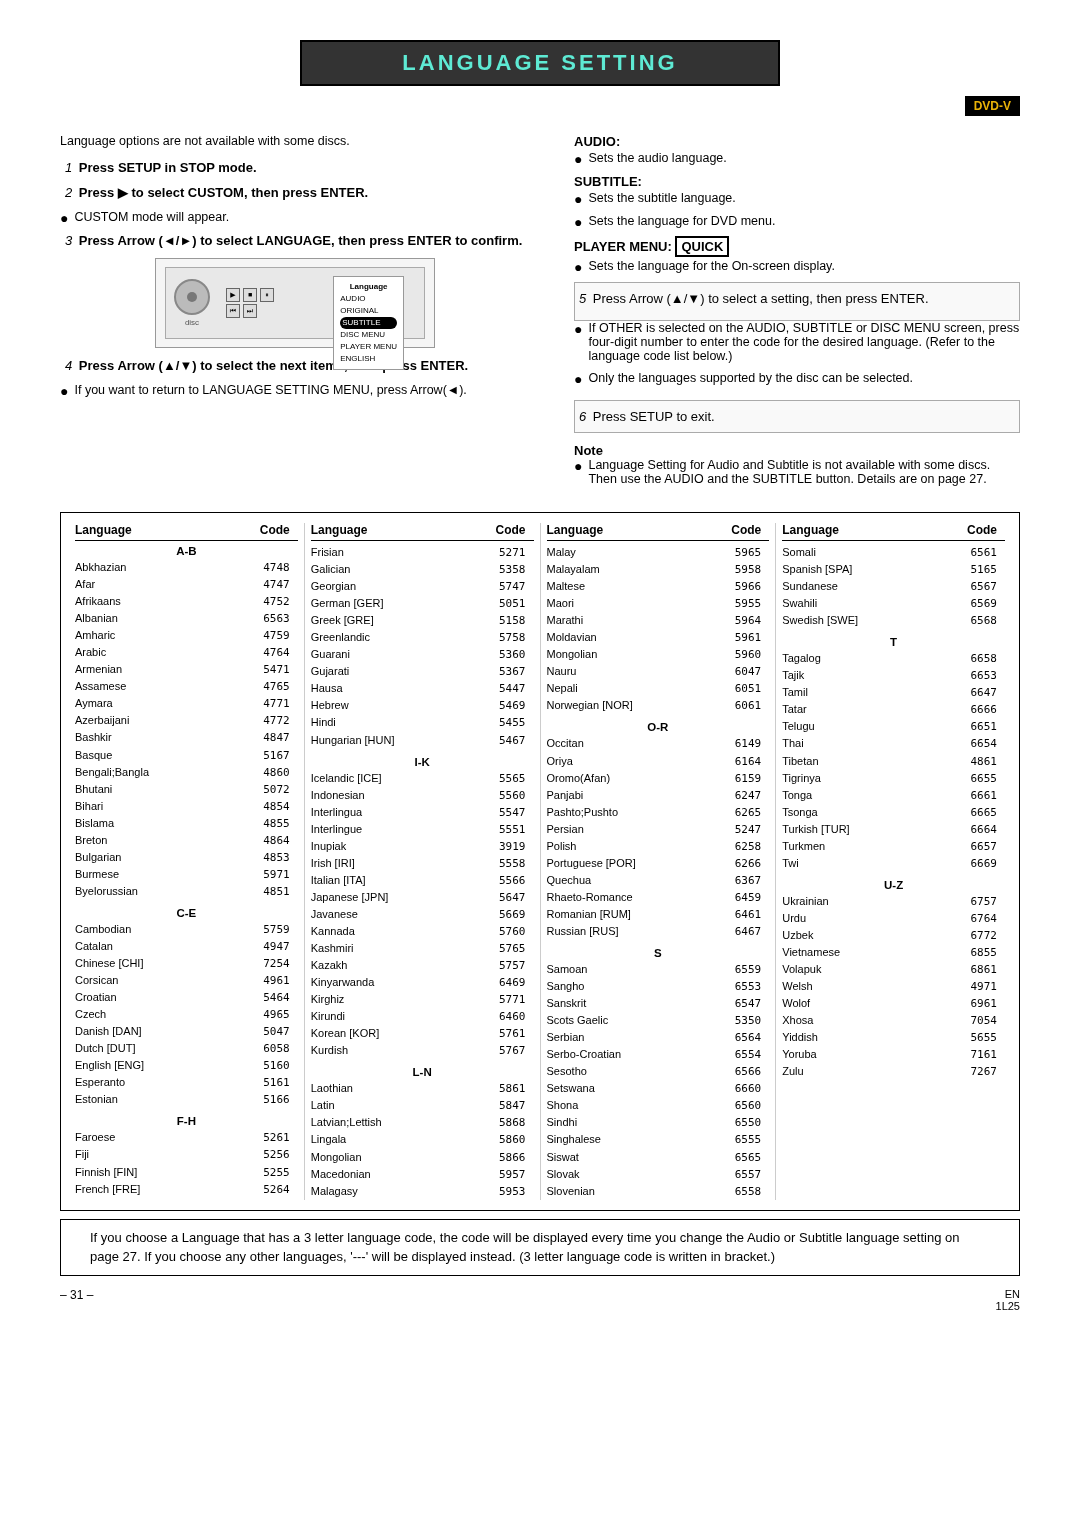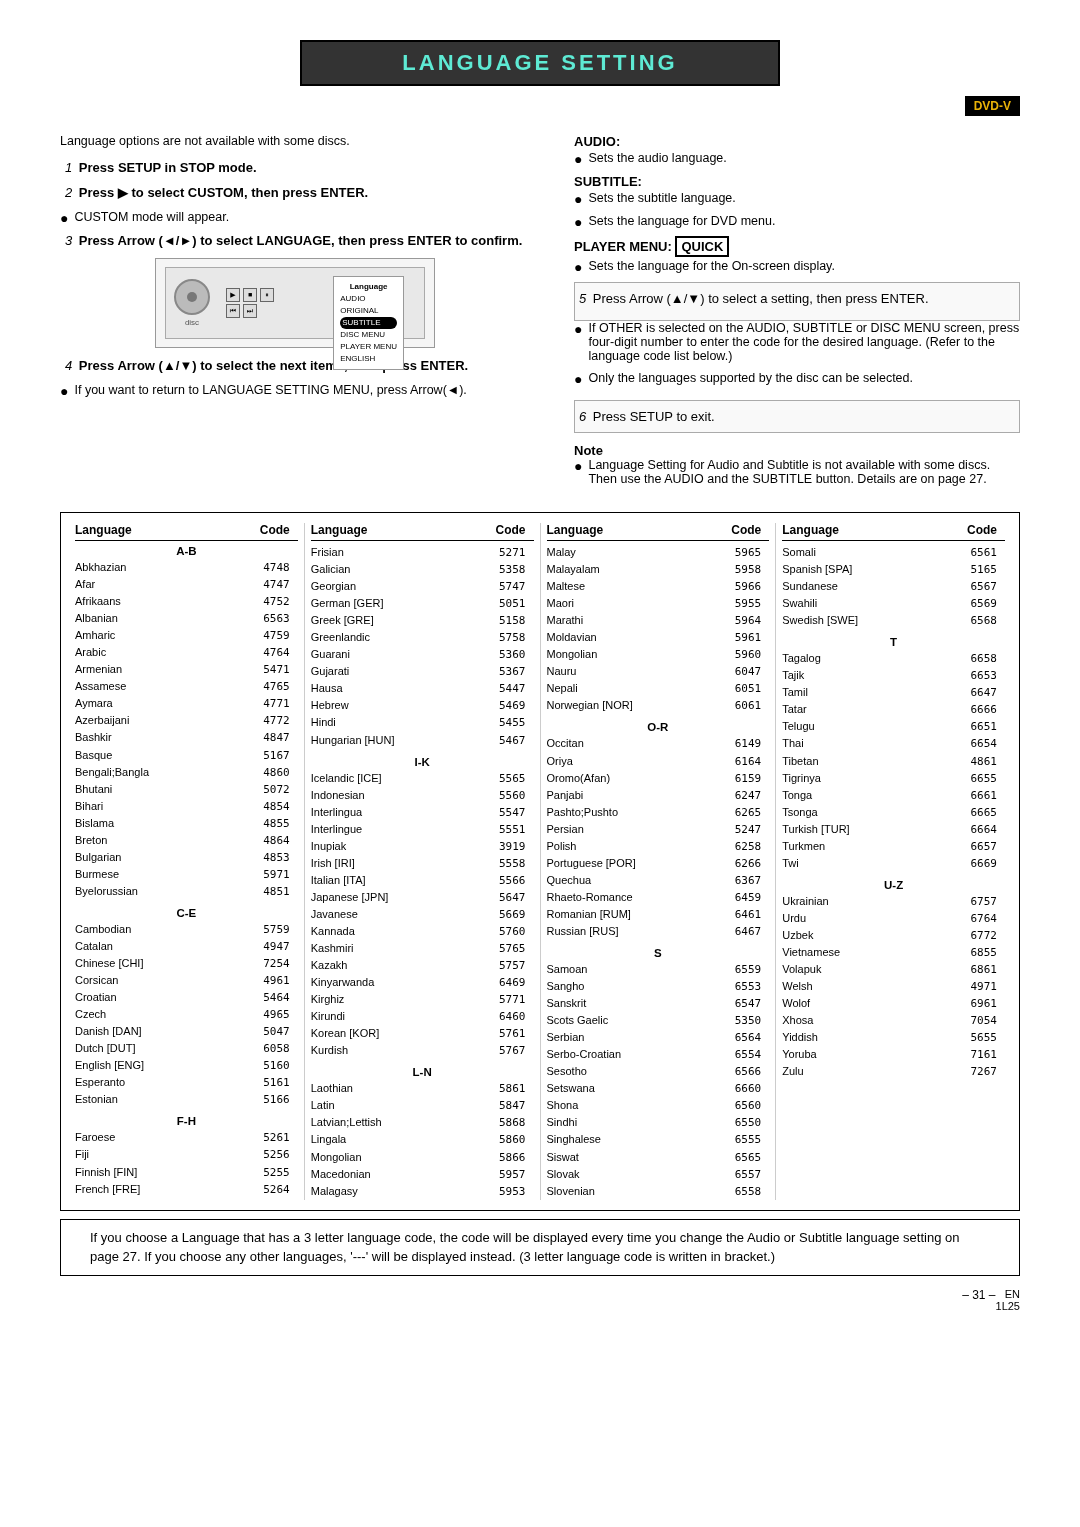--- a/index.html
+++ b/index.html
@@ -203,21 +203,21 @@
       font-size: 13px;
       margin-top: 8px;
       line-height: 1.5;
     }
     .footer {
       display: flex;
       justify-content: space-between;
       margin-top: 12px;
       font-size: 12px;
     }
-    .footer-page { text-align: right; flex: 1; }
+    .footer-page { text-align: left; flex: 1; }
     .footer-right { text-align: right; font-size: 11px; }
 
     .dvd-badge-wrapper {
       display: flex;
       justify-content: flex-end;
       margin-bottom: 8px;
     }
   </style>
 </head>
 <body>

